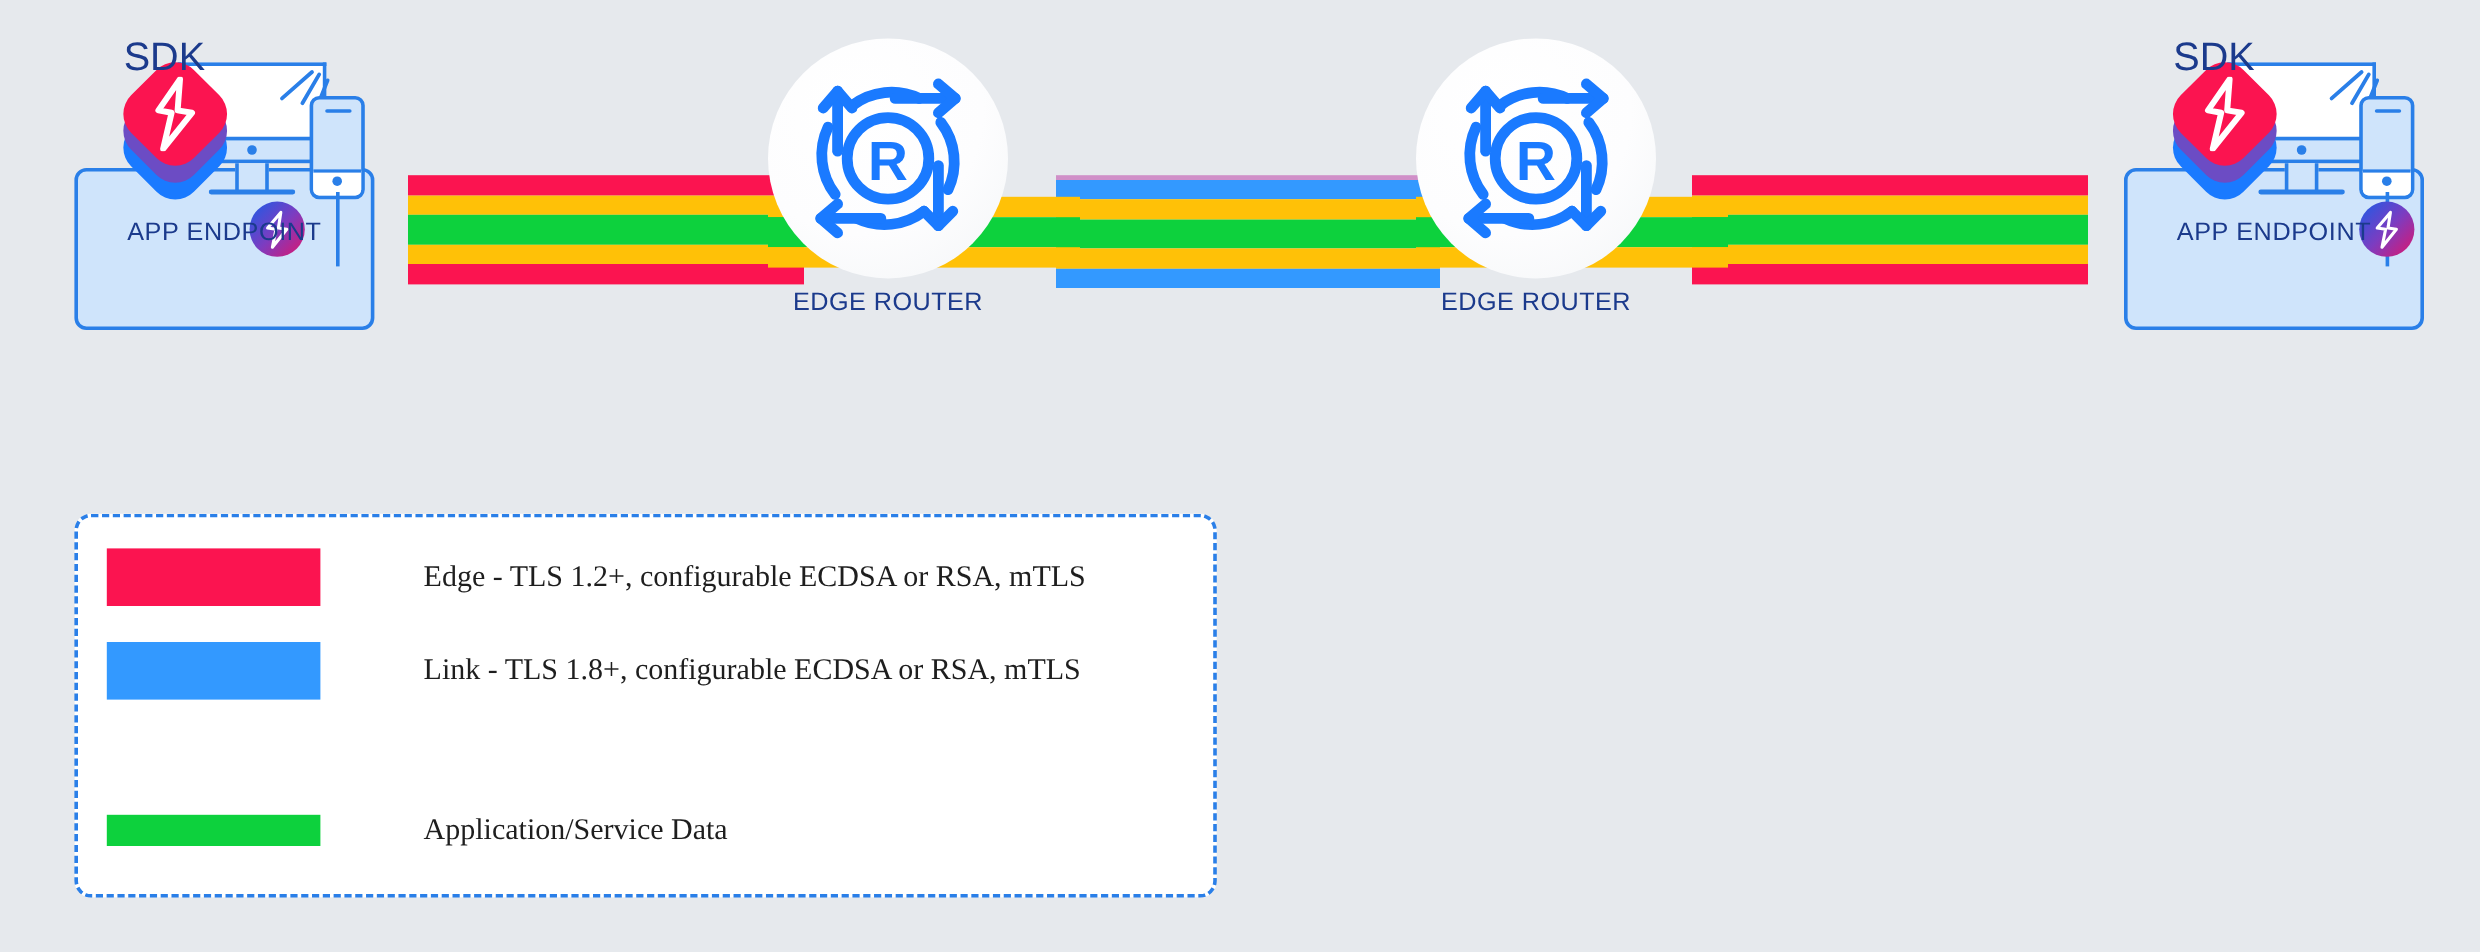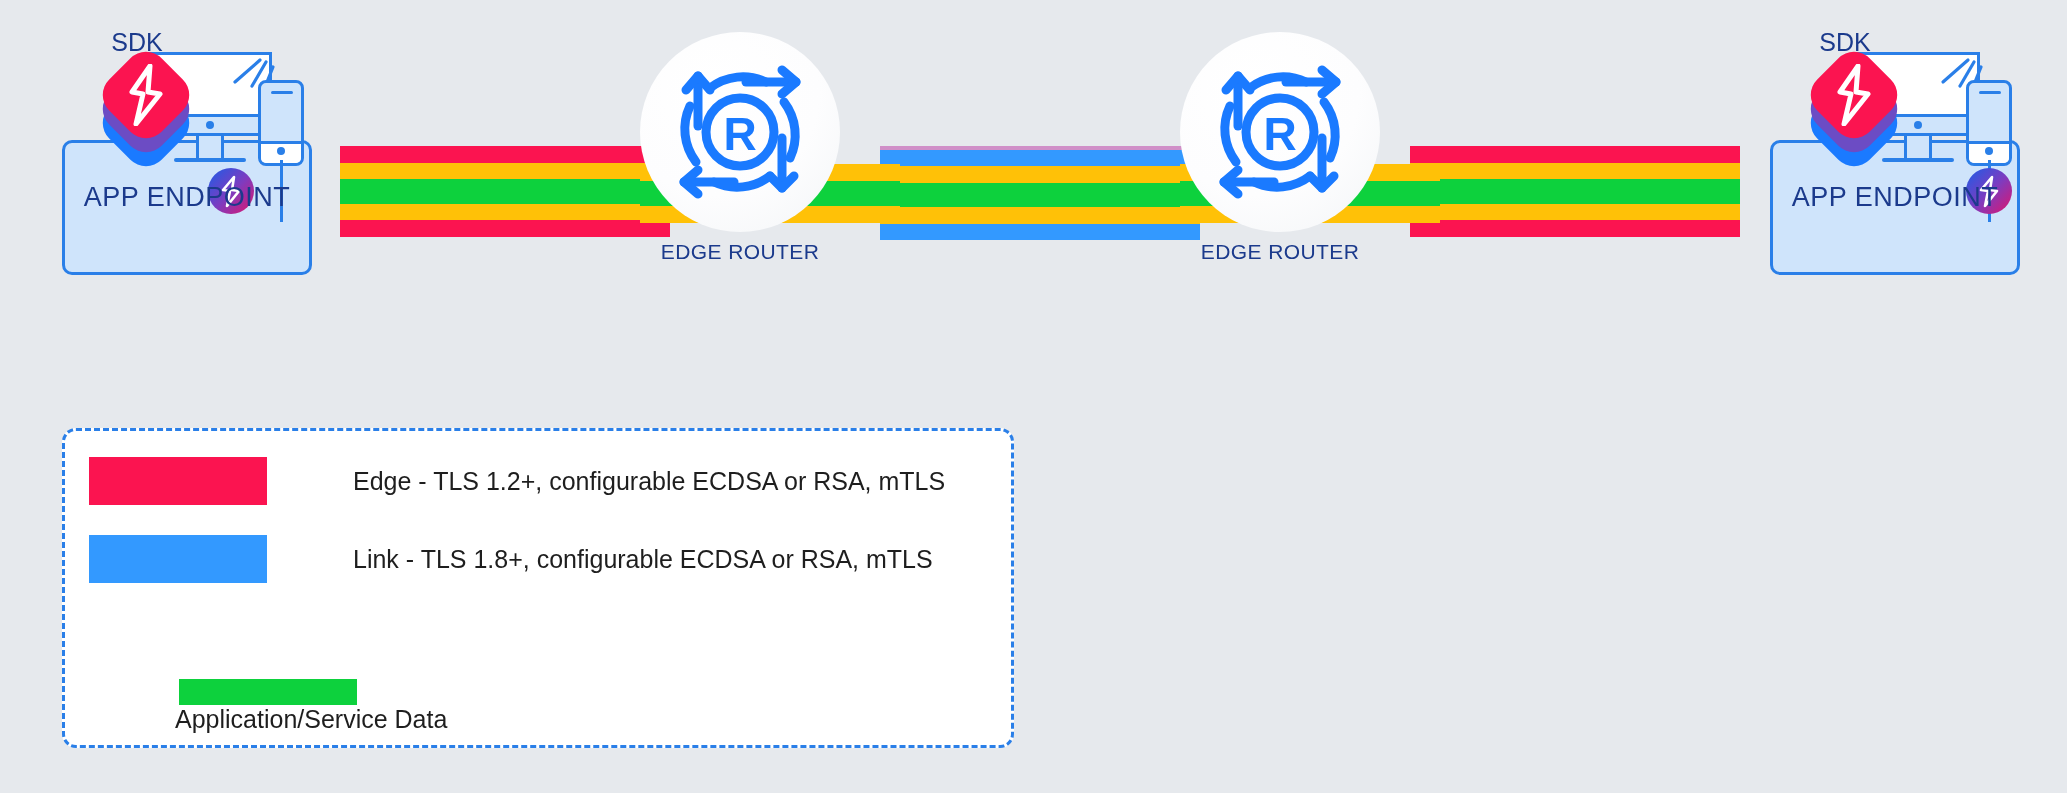--- a/index.html
+++ b/index.html
@@ -19,25 +19,25 @@
   .endpoint-group { position:absolute; top:0; width:330px; height:300px; }
   .endpoint-box {
     position:absolute; left:10px; top:140px;
     width:250px; height:135px;
     background:#cfe4fb; border:3px solid #2a7fe8;
     border-radius:10px;
   }
   .endpoint-label {
     position:absolute; left:10px; top:182px; width:250px;
     text-align:center; color:#1b3a8c;
-    font-size:27px; letter-spacing:.5px;
+    font-size:21px; letter-spacing:.5px;
   }
   .sdk-label {
     position:absolute; left:0; top:28px; width:170px;
-    text-align:center; color:#1b3a8c; font-size:25px;
+    text-align:center; color:#1b3a8c; font-size:33px;
   }
 
   
   .sdk-stack { position:absolute; left:36px; top:56px; width:116px; height:110px; }
   .sdk-layer {
     position:absolute; left:50%; top:0;
     width:74px; height:74px; border-radius:22px;
     transform-origin:center;
   }
   .sdk-l3 { background:#1a7aff; margin-left:-37px; transform:translateY(30px) rotate(45deg); }
@@ -86,21 +86,21 @@
   .router-glyph { position:absolute; left:22px; top:22px; width:156px; height:156px; }
   .router-label {
     position:absolute; top:240px; width:260px; text-align:center;
     color:#1b3a8c; font-size:21px; letter-spacing:.4px;
   }
 
   
   .legend {
     position:absolute; left:62px; top:428px;
     width:952px; height:320px;
-    background:#ffffff; border:3px dashed #2a7fe8; border-radius:14px;
+    background:#ffffff; border:3px dashed #2a7fe8; border-radius:14px;font-family:Liberation Serif, serif;
   }
   .legend-row { position:absolute; left:24px; height:48px; display:flex; align-items:center; }
   .legend-swatch { width:178px; height:100%; flex:none; }
   .legend-text { margin-left:86px; color:#1e1e1e; font-size:25px; white-space:nowrap; }
 </style>
 </head>
 <body>
 
 <div id="stage">
 
@@ -276,19 +276,19 @@
 
   <div class="legend">
     <div class="legend-row" style="top:26px;">
       <div class="legend-swatch" style="background:#fb1450;"></div>
       <div class="legend-text">Edge - TLS 1.2+, configurable ECDSA or RSA, mTLS</div>
     </div>
     <div class="legend-row" style="top:104px;">
       <div class="legend-swatch" style="background:#3399ff;"></div>
       <div class="legend-text">Link - TLS 1.8+, configurable ECDSA or RSA, mTLS</div>
     </div>
-    <div class="legend-row" style="top:248px;height:26px;flex-direction:column;">
+    <div class="legend-row" style="top:248px;height:26px;">
       <div class="legend-swatch" style="background:#0dd13d;"></div>
       <div class="legend-text">Application/Service Data</div>
     </div>
   </div>
 
 </div>
 
 </body></html>

